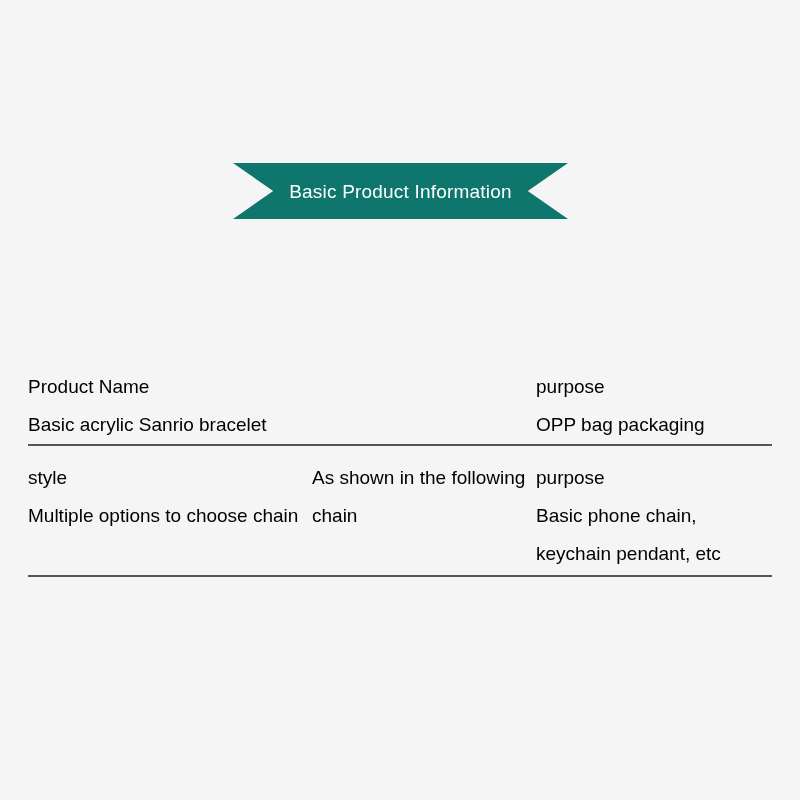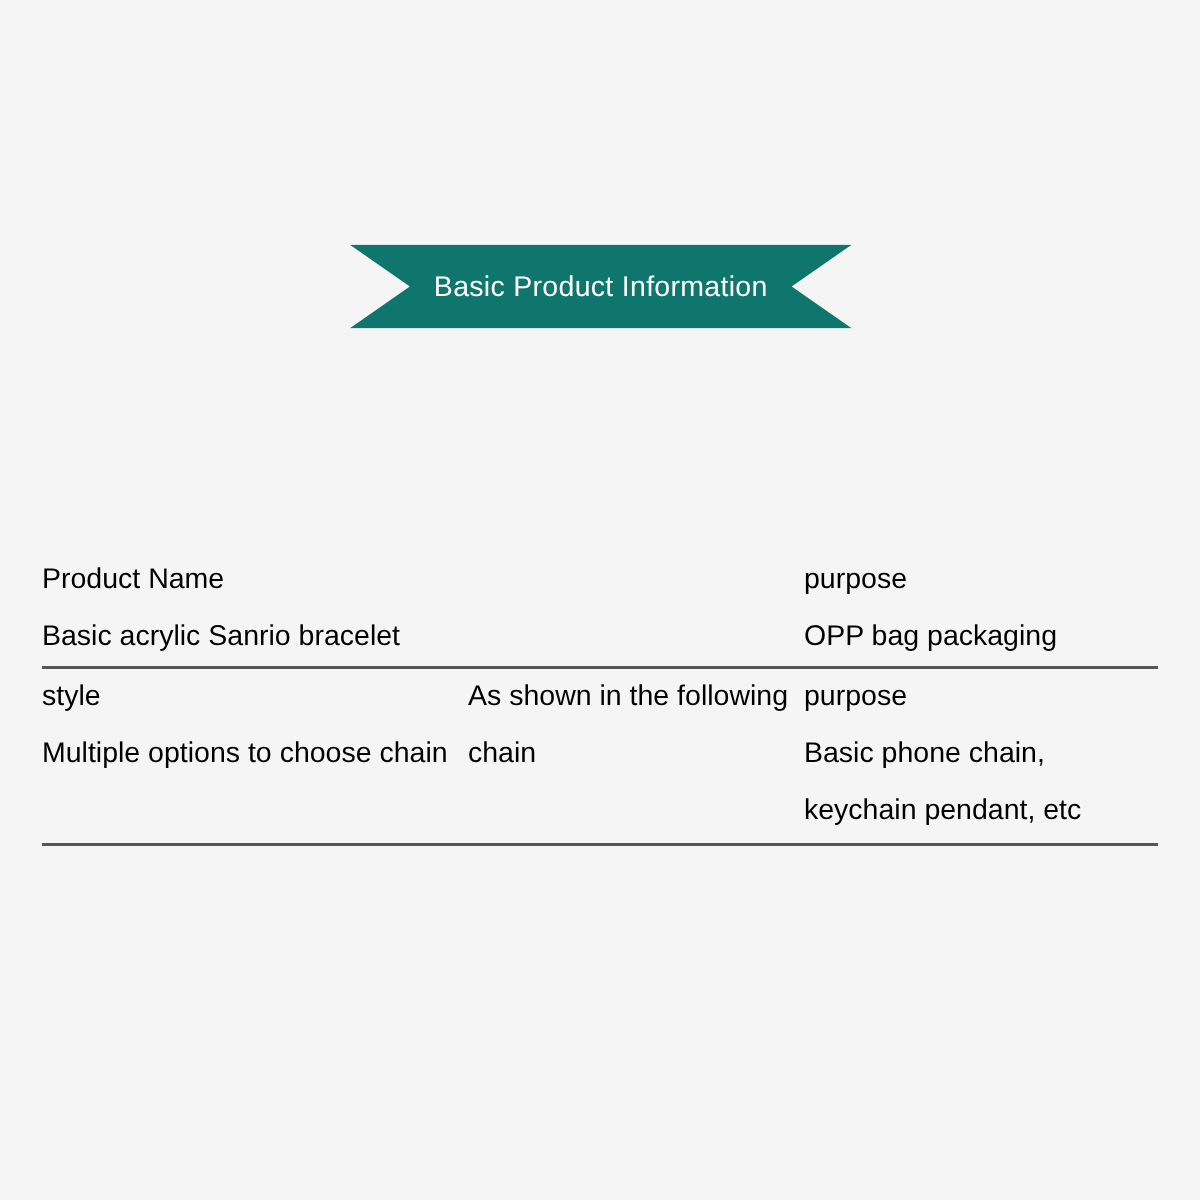--- a/index.html
+++ b/index.html
@@ -79,21 +79,21 @@
   .spec-label { white-space: nowrap; }
 
   .divider {
     height: 0;
     border-top: 2px solid #555555;
     width: 744px;
   }
 
   .row-1 { height: 76px; }
   .divider-1 { margin-top: 0px; }
-  .row-2 { height: 116px; padding-top: 0; }
+  .row-2 { height: 116px; padding-top: 13px; }
   .divider-2 { margin-top: 0px; }
 </style>
 </head>
 <body>
 
 <div class="page">
 
   <div class="banner-wrap">
     <div class="banner">
       <span class="banner-title">Basic Product Information</span>

